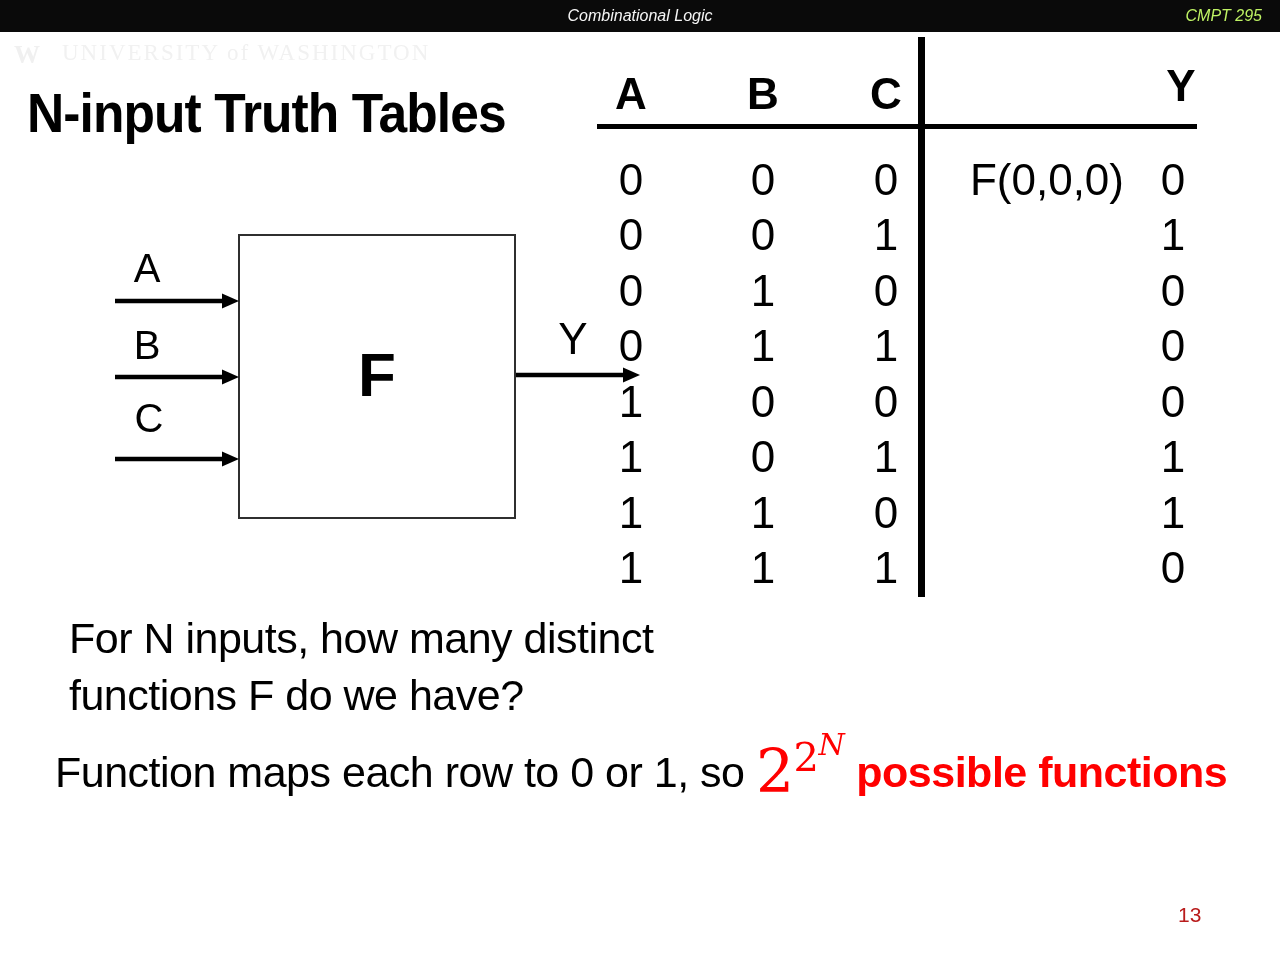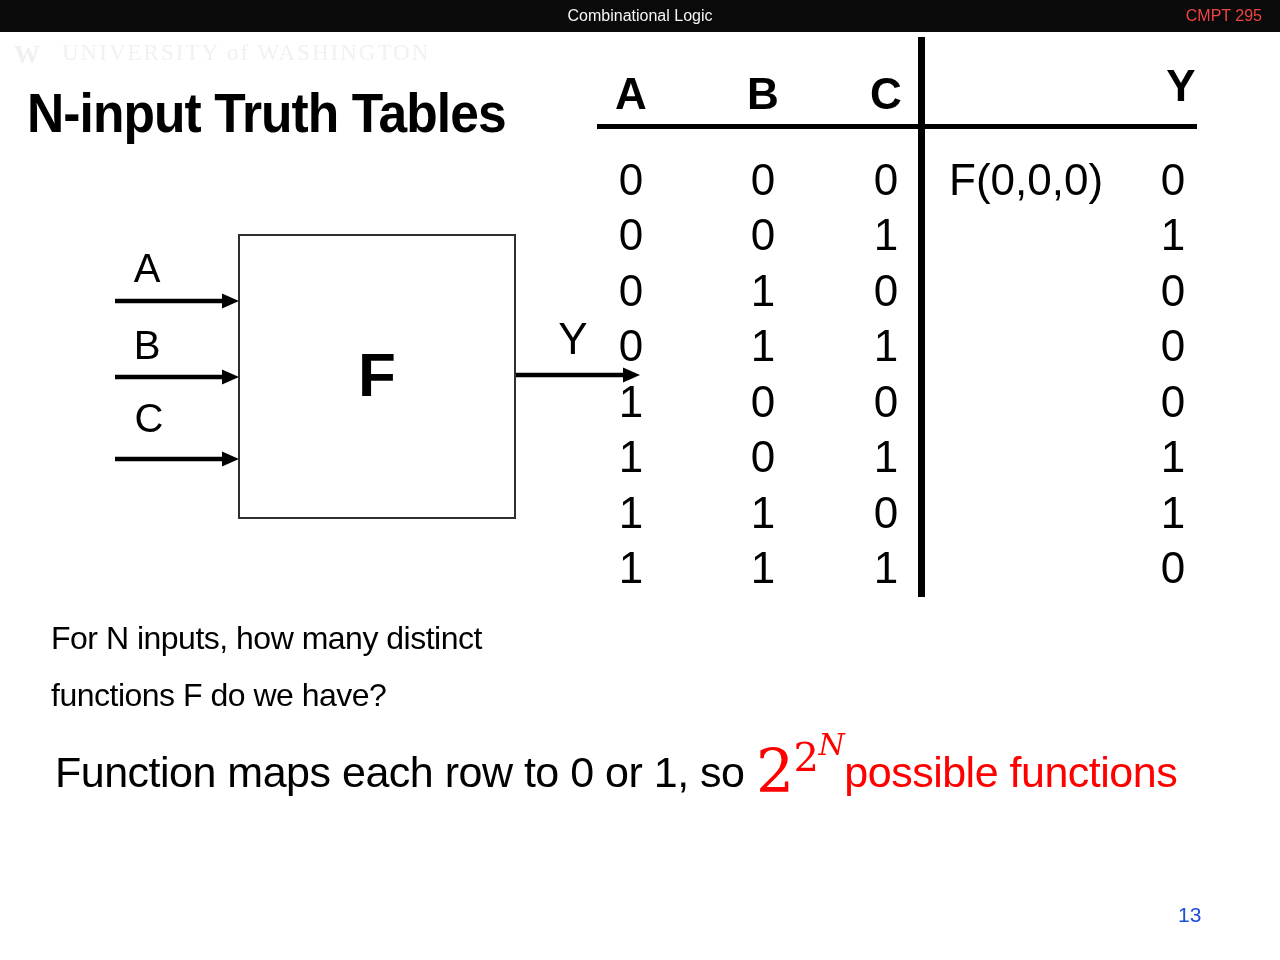--- a/index.html
+++ b/index.html
@@ -1,24 +1,24 @@
 <!DOCTYPE html>
 <html style="--accent: #ff0000; --bar-bg: #0a0a0a;"><head>
 <meta charset="utf-8">
 <style>
   html,body{margin:0;padding:0;background:#888;}
   #slide{
     position:relative;width:1280px;height:960px;background:#ffffff;overflow:hidden;
     font-family:"Liberation Sans",sans-serif;color:#000;
   }
   
-  #topbar{position:absolute;left:0;top:0;width:1280px;height:32px;background:var(--bar-bg,#0a0a0a);}
+  #topbar{position:absolute;left:0;top:0;width:1280px;height:32px;background:var(--bar-bg,#0a0a0a);font-style:italic;}
   #topbar .center-title{position:absolute;left:0;top:0;width:100%;height:32px;line-height:32px;
     text-align:center;color:#f5f5f5;font-size:16px;}
-  #topbar .course{position:absolute;right:18px;top:0;height:48px;line-height:32px;color:#ef4444;font-size:16px;}
+  #topbar .course{position:absolute;right:18px;top:0;height:48px;line-height:32px;color:#bef264;font-size:16px;}
   
   #wm-logo{position:absolute;left:14px;top:40px;font-size:26px;font-weight:bold;color:#f0f0f0;
     font-family:"Liberation Serif",serif;}
   #wm-text{position:absolute;left:62px;top:40px;font-size:23px;color:#f1f1f1;letter-spacing:2px;
     font-family:"Liberation Serif",serif;}
   
   #slide-title{position:absolute;left:27px;top:85px;font-size:56px;font-weight:bold;letter-spacing:-1px;
     transform:scaleX(0.92);transform-origin:left top;white-space:nowrap;line-height:1;}
   
   .dg-label{position:absolute;width:44px;text-align:center;font-size:40px;line-height:1;}
@@ -32,35 +32,35 @@
   .tt-head{position:absolute;width:60px;text-align:center;font-size:44px;font-weight:bold;line-height:1;}
   #th-a{left:601px;top:72px;}
   #th-b{left:733px;top:72px;}
   #th-c{left:856px;top:72px;}
   #th-y{left:1151px;top:64px;}
   .tt-row{position:absolute;left:0;width:1280px;height:55px;font-size:44px;line-height:1;}
   .tt-row span{position:absolute;top:0;}
   .cell-a{left:601px;width:60px;text-align:center;}
   .cell-b{left:733px;width:60px;text-align:center;}
   .cell-c{left:856px;width:60px;text-align:center;}
-  .cell-f{left:949px;width:175px;text-align:left;}
+  .cell-f{left:949px;width:175px;text-align:right;}
   .cell-y{left:1143px;width:60px;text-align:center;}
   
-  #question{position:absolute;left:51px;top:610px;font-size:32px;line-height:57px;letter-spacing:-0.5px;}
+  #question{position:absolute;left:69px;top:610px;font-size:43px;line-height:57px;letter-spacing:-0.5px;}
   #statement{position:absolute;left:55px;top:747px;font-size:43px;line-height:1.2;letter-spacing:-0.5px;white-space:nowrap;}
   .accent{color:var(--accent,#ff0000);}
   #formula-base{display:inline-block;font-family:"DejaVu Serif",serif;font-size:60px;line-height:0;
     transform:translateY(5px);}
   #formula-sup{display:inline-block;font-family:"DejaVu Serif",serif;font-size:40px;line-height:0;
     transform:translateY(-16px);}
   #formula-supsup{display:inline-block;font-family:"DejaVu Serif",serif;font-style:italic;font-size:30px;
     line-height:0;transform:translateY(-32px);}
-  #statement-suffix{margin-left:0;}
+  #statement-suffix{margin-left:12px;font-weight:bold;}
   
-  #page-num{position:absolute;left:1178px;top:903px;font-size:21px;color:#1d4ed8;}
+  #page-num{position:absolute;left:1178px;top:903px;font-size:21px;color:#b91c1c;}
   svg{position:absolute;left:0;top:0;}
 </style>
 </head>
 <body>
 
 <div id="slide">
 
   <div id="topbar">
     <div class="center-title">Combinational Logic</div>
     <div class="course">CMPT 295</div>

